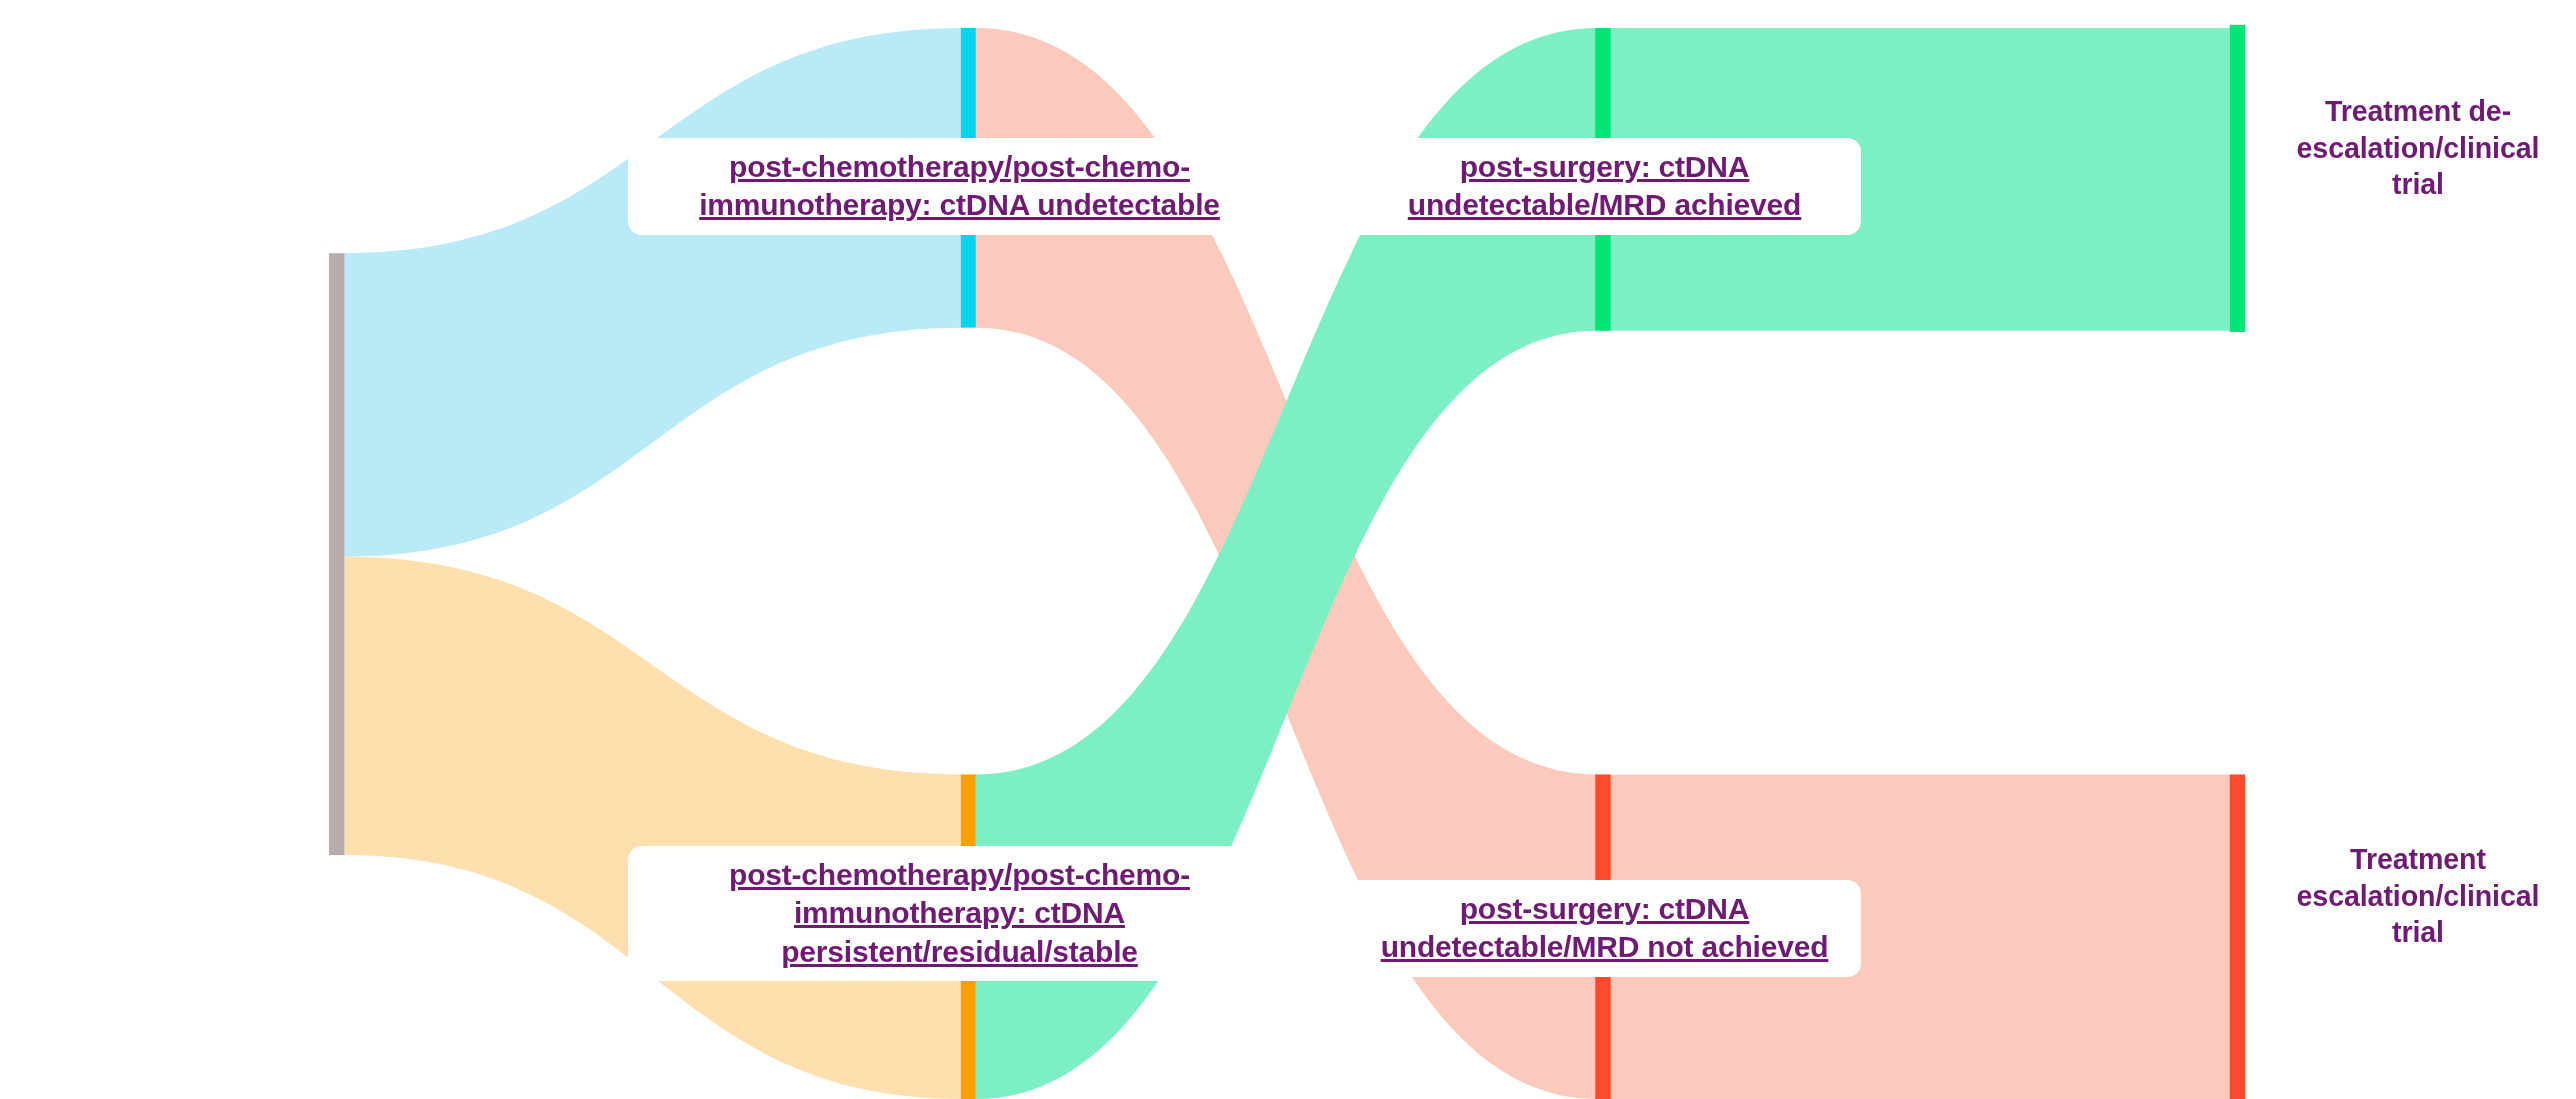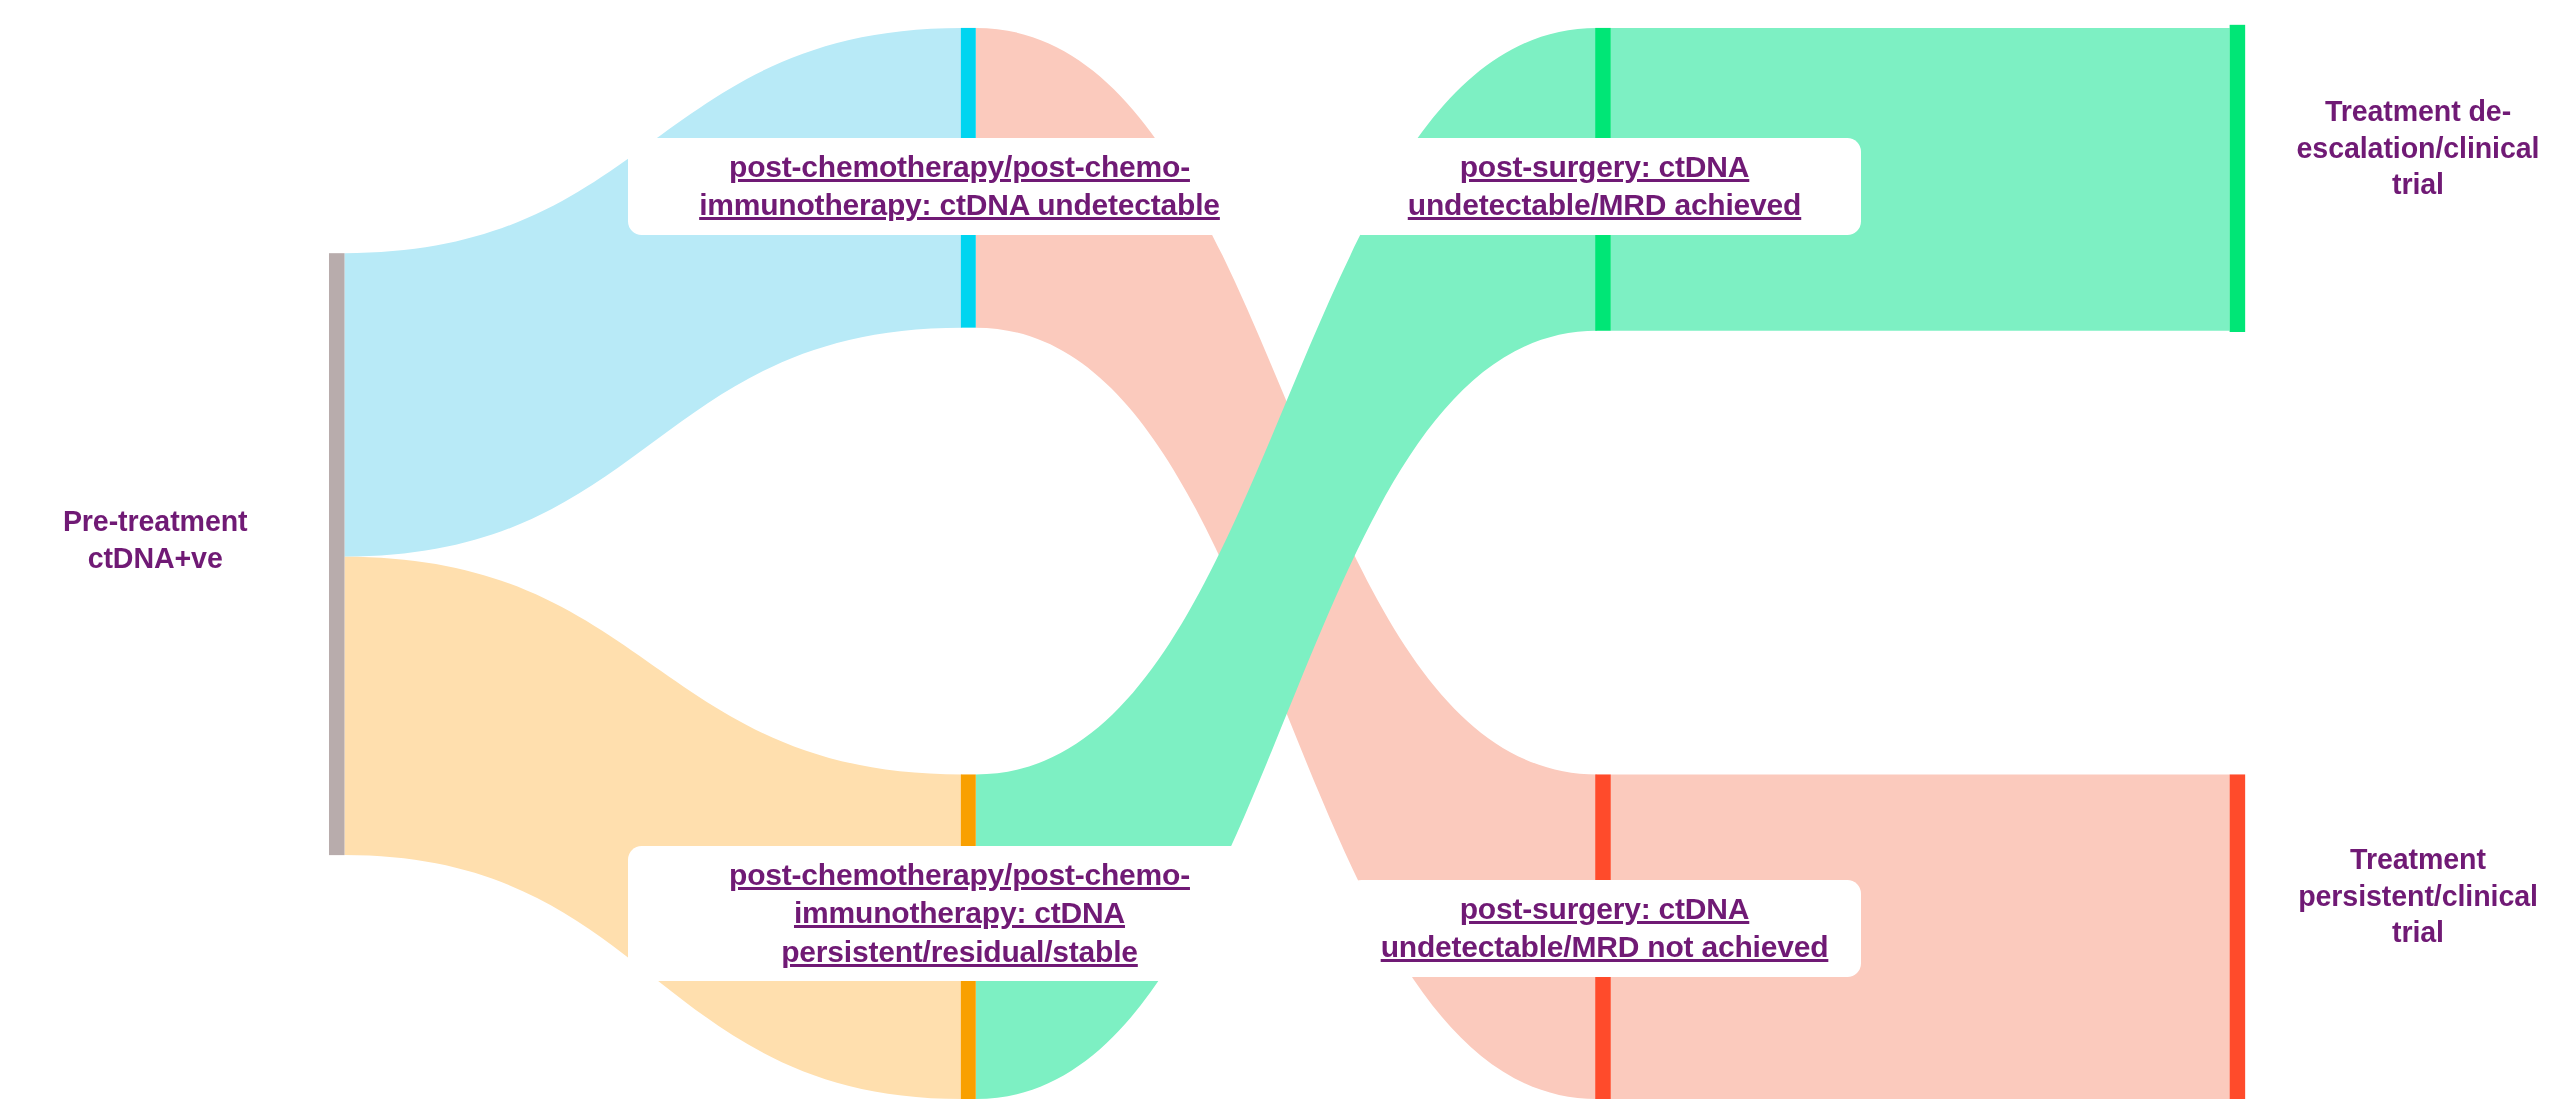--- a/index.html
+++ b/index.html
@@ -139,29 +139,27 @@
       <rect x="2570" y="45" width="25" height="488" fill="#00e676"></rect>
 
       <rect x="2570" y="1248" width="25" height="523" fill="#ff4b2b"></rect>
 
       <rect x="3592" y="40" width="25" height="495" fill="#00e676"></rect>
 
       <rect x="3592" y="1248" width="25" height="523" fill="#ff4b2b"></rect>
     </g>
   </svg>
 
-  <div class="node-label outer-label" id="lbl-pre">Pre-treatment
-ctDNA+ve</div>
 
   <div class="node-label outer-label" id="lbl-deesc">Treatment de-
 escalation/clinical
 trial</div>
 
   <div class="node-label outer-label" id="lbl-esc">Treatment
-persistent/clinical
+escalation/clinical
 trial</div>
 
   <div class="node-label inner-label" id="lbl-chemo-und">post-chemotherapy/post-chemo-
 immunotherapy: ctDNA undetectable</div>
 
   <div class="node-label inner-label" id="lbl-chemo-pers">post-chemotherapy/post-chemo-
 immunotherapy: ctDNA
 persistent/residual/stable</div>
 
   <div class="node-label inner-label" id="lbl-surg-ach">post-surgery: ctDNA

